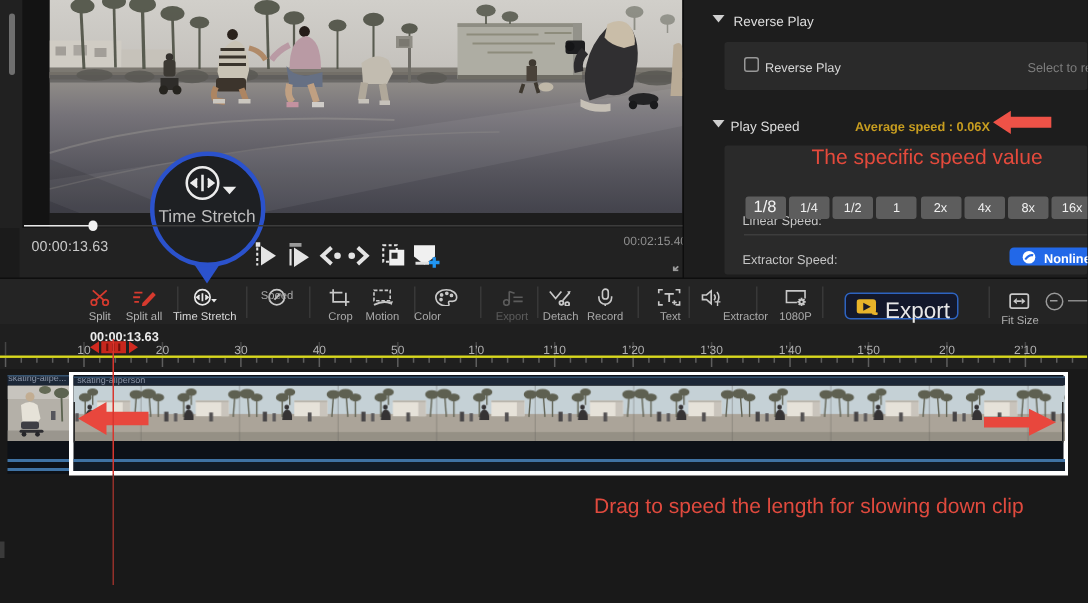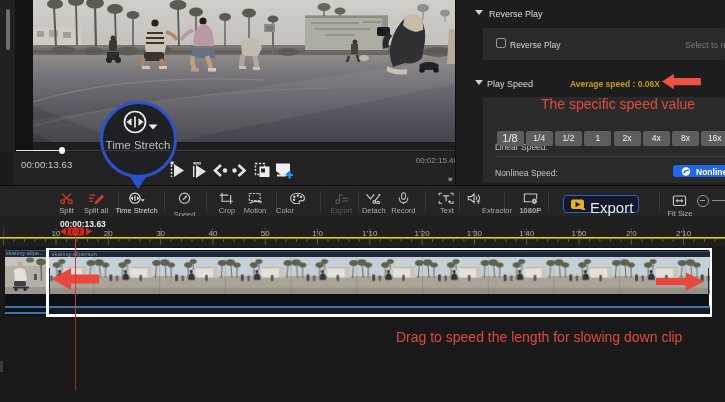--- a/index.html
+++ b/index.html
@@ -224,21 +224,21 @@
 <div class="abs" style="left:495px;top:109px;font-size:8.5px;color:#c6c6c6;margin-top:33px;">Linear Speed:</div>
 <div class="abs" style="left:496.5px;top:131px;width:27px;height:14.5px;background:#5d5d5d;border-radius:2px;color:#f2f2f2;font-size:11px;text-align:center;line-height:14.5px;">1/8</div>
 <div class="abs" style="left:525.75px;top:131px;width:27px;height:14.5px;background:#5d5d5d;border-radius:2px;color:#f2f2f2;font-size:8.5px;text-align:center;line-height:14.5px;">1/4</div>
 <div class="abs" style="left:555.0px;top:131px;width:27px;height:14.5px;background:#5d5d5d;border-radius:2px;color:#f2f2f2;font-size:8.5px;text-align:center;line-height:14.5px;">1/2</div>
 <div class="abs" style="left:584.25px;top:131px;width:27px;height:14.5px;background:#5d5d5d;border-radius:2px;color:#f2f2f2;font-size:8.5px;text-align:center;line-height:14.5px;">1</div>
 <div class="abs" style="left:613.5px;top:131px;width:27px;height:14.5px;background:#5d5d5d;border-radius:2px;color:#f2f2f2;font-size:8.5px;text-align:center;line-height:14.5px;">2x</div>
 <div class="abs" style="left:642.75px;top:131px;width:27px;height:14.5px;background:#5d5d5d;border-radius:2px;color:#f2f2f2;font-size:8.5px;text-align:center;line-height:14.5px;">4x</div>
 <div class="abs" style="left:672.0px;top:131px;width:27px;height:14.5px;background:#5d5d5d;border-radius:2px;color:#f2f2f2;font-size:8.5px;text-align:center;line-height:14.5px;">8x</div>
 <div class="abs" style="left:701.25px;top:131px;width:27px;height:14.5px;background:#5d5d5d;border-radius:2px;color:#f2f2f2;font-size:8.5px;text-align:center;line-height:14.5px;">16x</div>
 <div class="abs" style="left:496px;top:156px;width:229px;height:1px;background:#3d3d3d;"></div>
-<div class="abs" style="left:495px;top:167.5px;font-size:8.5px;color:#c6c6c6;">Nonlinea Speed:</div>
+<div class="abs" style="left:495px;top:167.5px;font-size:8.5px;color:#c6c6c6;">Extractor Speed:</div>
 <div class="abs" style="left:673px;top:164.5px;width:52px;height:12.5px;background:#2268e8;border-radius:3px 0 0 3px;"></div>
 <svg class="abs" style="left:681px;top:166.5px;" width="10" height="9" viewBox="0 0 10 9">
 <circle cx="5" cy="4.5" r="4.2" fill="#ffffff"></circle>
 <path d="M2.5,6 Q5,2.5 7.8,3.2" stroke="#2268e8" stroke-width="1.4" fill="none"></path>
 </svg>
 <div class="abs" style="left:696px;top:166.5px;font-size:8.5px;font-weight:bold;color:#ffffff;white-space:nowrap;">Nonlinea</div>
 <svg class="abs" style="left:662px;top:72.5px;" width="43" height="18" viewBox="0 0 47 19">
 <polygon points="0,9 13,0.5 13,5 42.5,5 42.5,13 13,13 13,17.5" fill="#ee5247"></polygon>
 </svg>
 <div class="abs" style="left:541px;top:95.5px;font-size:14px;color:#e44a3c;white-space:nowrap;">The specific speed value</div>
@@ -283,21 +283,21 @@
     <polygon points="16.5,9.5 21.5,9.5 19,12.5" fill="#e8e8e8"></polygon>
   </svg>
 <div class="lbl" style="left:110.5px;top:206px;width:52px;color:#dadada;">Time Stretch</div>
 <svg class="abs" style="left:176.1px;top:192px;" width="17" height="12.4" viewBox="0 0 22 16">
     <g stroke="#c8c8c8" stroke-width="1.5" fill="none">
 <circle cx="11" cy="8" r="6.6"></circle>
 <line x1="9" y1="10" x2="13.5" y2="5.5" stroke-width="1.6"></line>
 <polygon points="14.5,4.5 11.5,5.2 13.8,7.4" fill="#c8c8c8" stroke="none"></polygon>
     </g>
   </svg>
-<div class="lbl" style="left:162.6px;top:210px;width:44px;color:#aaaaaa;">Speed</div>
+<div class="lbl" style="left:162.6px;top:192px;width:44px;color:#aaaaaa;">Speed</div>
 <svg class="abs" style="left:218.5px;top:192px;" width="17" height="12.4" viewBox="0 0 22 16">
     <g stroke="#c8c8c8" stroke-width="1.5" fill="none">
 <path d="M4,1 v11 h14"></path>
       <path d="M1,4 h11 M15,4 v8"></path>
       <path d="M15,12 v3.5"></path>
     </g>
   </svg>
 <div class="lbl" style="left:205.0px;top:206px;width:44px;color:#aaaaaa;">Crop</div>
 <svg class="abs" style="left:246.5px;top:192px;" width="17" height="12.4" viewBox="0 0 22 16">
     <g stroke="#c8c8c8" stroke-width="1.4" fill="none">
@@ -367,21 +367,21 @@
 <circle cx="16" cy="12" r="2.6" fill="#c8c8c8" stroke="none"></circle>
 <g stroke="#c8c8c8" stroke-width="1.6">
 <line x1="16" y1="8.4" x2="16" y2="15.6"></line>
         <line x1="12.4" y1="12" x2="19.6" y2="12"></line>
 <line x1="13.5" y1="9.5" x2="18.5" y2="14.5"></line>
         <line x1="18.5" y1="9.5" x2="13.5" y2="14.5"></line>
       </g>
 <circle cx="16" cy="12" r="1" fill="#242424" stroke="none"></circle>
     </g>
   </svg>
-<div class="lbl" style="left:508.29999999999995px;top:206px;width:44px;color:#aaaaaa;font-weight:bold;">1080P</div>
+<div class="lbl" style="left:508.29999999999995px;top:206px;width:44px;color:#aaaaaa;">1080P</div>
 <div class="abs" style="left:563px;top:195px;width:74px;height:16px;background:#13182b;border:1.5px solid #2d63c0;border-radius:4px;"></div>
 <svg class="abs" style="left:571px;top:198.5px;" width="15" height="11" viewBox="0 0 15 11">
 <rect x="0" y="0.5" width="13" height="9.5" rx="2" fill="#e8b32a"></rect>
 <polygon points="4.5,2.8 4.5,8.2 9.5,5.5" fill="#1a1a2a"></polygon>
 <path d="M10.5,9.5 l3.5,1" stroke="#e8b32a" stroke-width="2"></path>
 </svg>
 <div class="abs" style="left:590px;top:199px;font-size:15px;color:#e8e8e8;">Export</div>
 <svg class="abs" style="left:671px;top:195px;" width="17" height="11.5" viewBox="0 0 21 13">
 <rect x="3" y="0.7" width="15" height="11.6" rx="1.5" stroke="#c8c8c8" stroke-width="1.4" fill="none"></rect>
 <polygon points="5.5,6.5 8.5,4 8.5,9" fill="#c8c8c8"></polygon>

